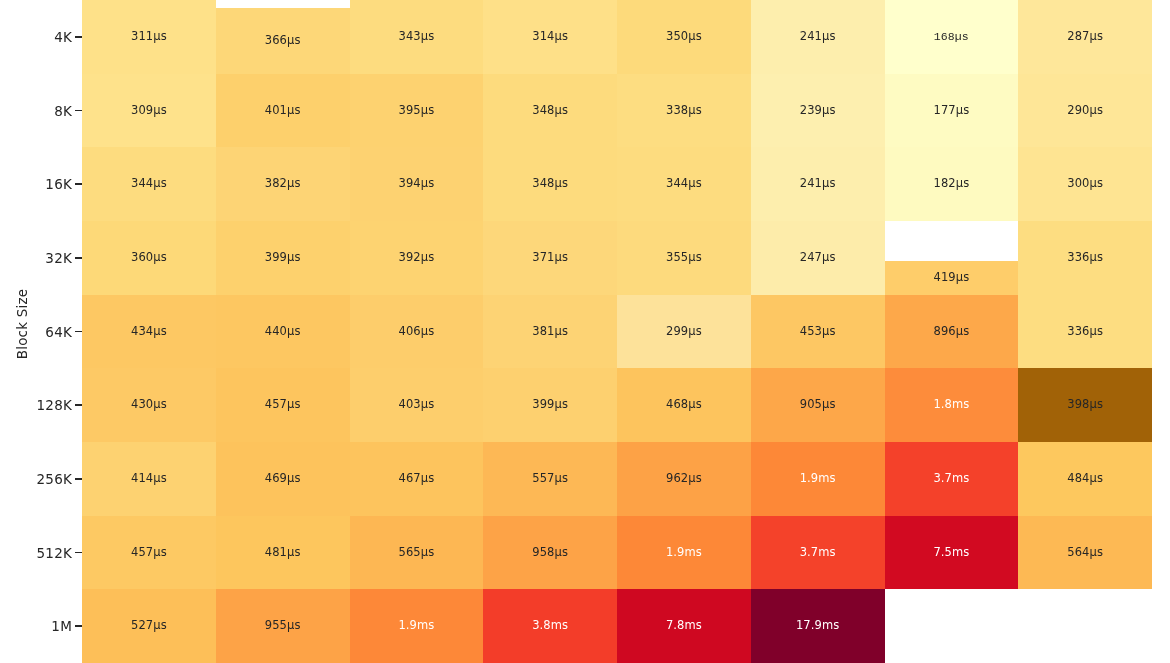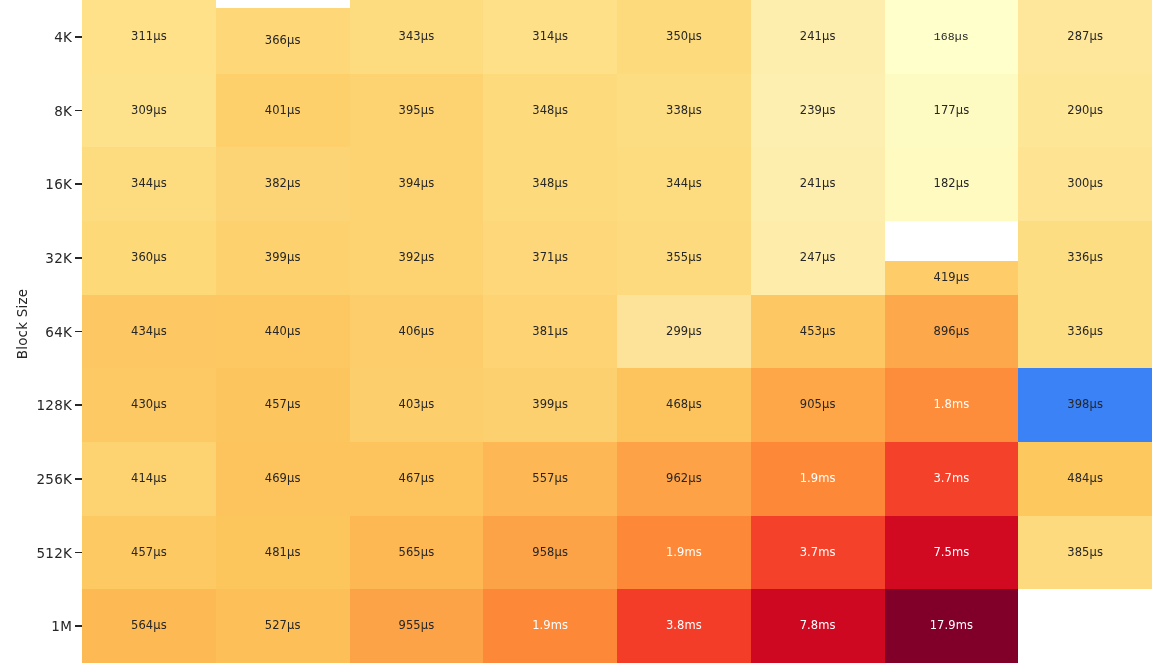--- a/index.html
+++ b/index.html
@@ -249,21 +249,21 @@
       </div>
       <div class="cell" style="background: rgb(253, 196, 93);">
         <span class="cell-text" style="color: rgb(38, 38, 38);">468µs</span>
       </div>
       <div class="cell" style="background: rgb(253, 167, 73);">
         <span class="cell-text" style="color: rgb(38, 38, 38);">905µs</span>
       </div>
       <div class="cell" style="background: rgb(253, 140, 59);">
         <span class="cell-text" style="color: rgb(255, 255, 255);">1.8ms</span>
       </div>
-      <div class="cell" style="background: #3b82f6; text-align: center;">
+      <div class="cell" style="background: #a16207; text-align: center;">
         <span class="cell-text" style="color: rgb(38, 38, 38);">398µs</span>
       </div>
       <div class="cell" style="background: rgb(253, 210, 113);">
         <span class="cell-text" style="color: rgb(38, 38, 38);">414µs</span>
       </div>
       <div class="cell" style="background: rgb(253, 195, 92);">
         <span class="cell-text" style="color: rgb(38, 38, 38);">469µs</span>
       </div>
       <div class="cell" style="background: rgb(253, 196, 93);">
         <span class="cell-text" style="color: rgb(38, 38, 38);">467µs</span>
@@ -297,23 +297,20 @@
       </div>
       <div class="cell" style="background: rgb(253, 136, 55);">
         <span class="cell-text" style="color: rgb(255, 255, 255);">1.9ms</span>
       </div>
       <div class="cell" style="background: rgb(244, 66, 42);">
         <span class="cell-text" style="color: rgb(255, 255, 255);">3.7ms</span>
       </div>
       <div class="cell" style="background: rgb(210, 10, 33);">
         <span class="cell-text" style="color: rgb(255, 255, 255);">7.5ms</span>
       </div>
-      <div class="cell" style="background: rgb(253, 218, 125);">
-        <span class="cell-text" style="color: rgb(38, 38, 38);">385µs</span>
-      </div>
       <div class="cell" style="background: rgb(253, 185, 84);">
         <span class="cell-text" style="color: rgb(38, 38, 38);">564µs</span>
       </div>
       <div class="cell" style="background: rgb(253, 191, 88);">
         <span class="cell-text" style="color: rgb(38, 38, 38);">527µs</span>
       </div>
       <div class="cell" style="background: rgb(253, 163, 71);">
         <span class="cell-text" style="color: rgb(38, 38, 38);">955µs</span>
       </div>
       <div class="cell" style="background: rgb(253, 136, 56);">

